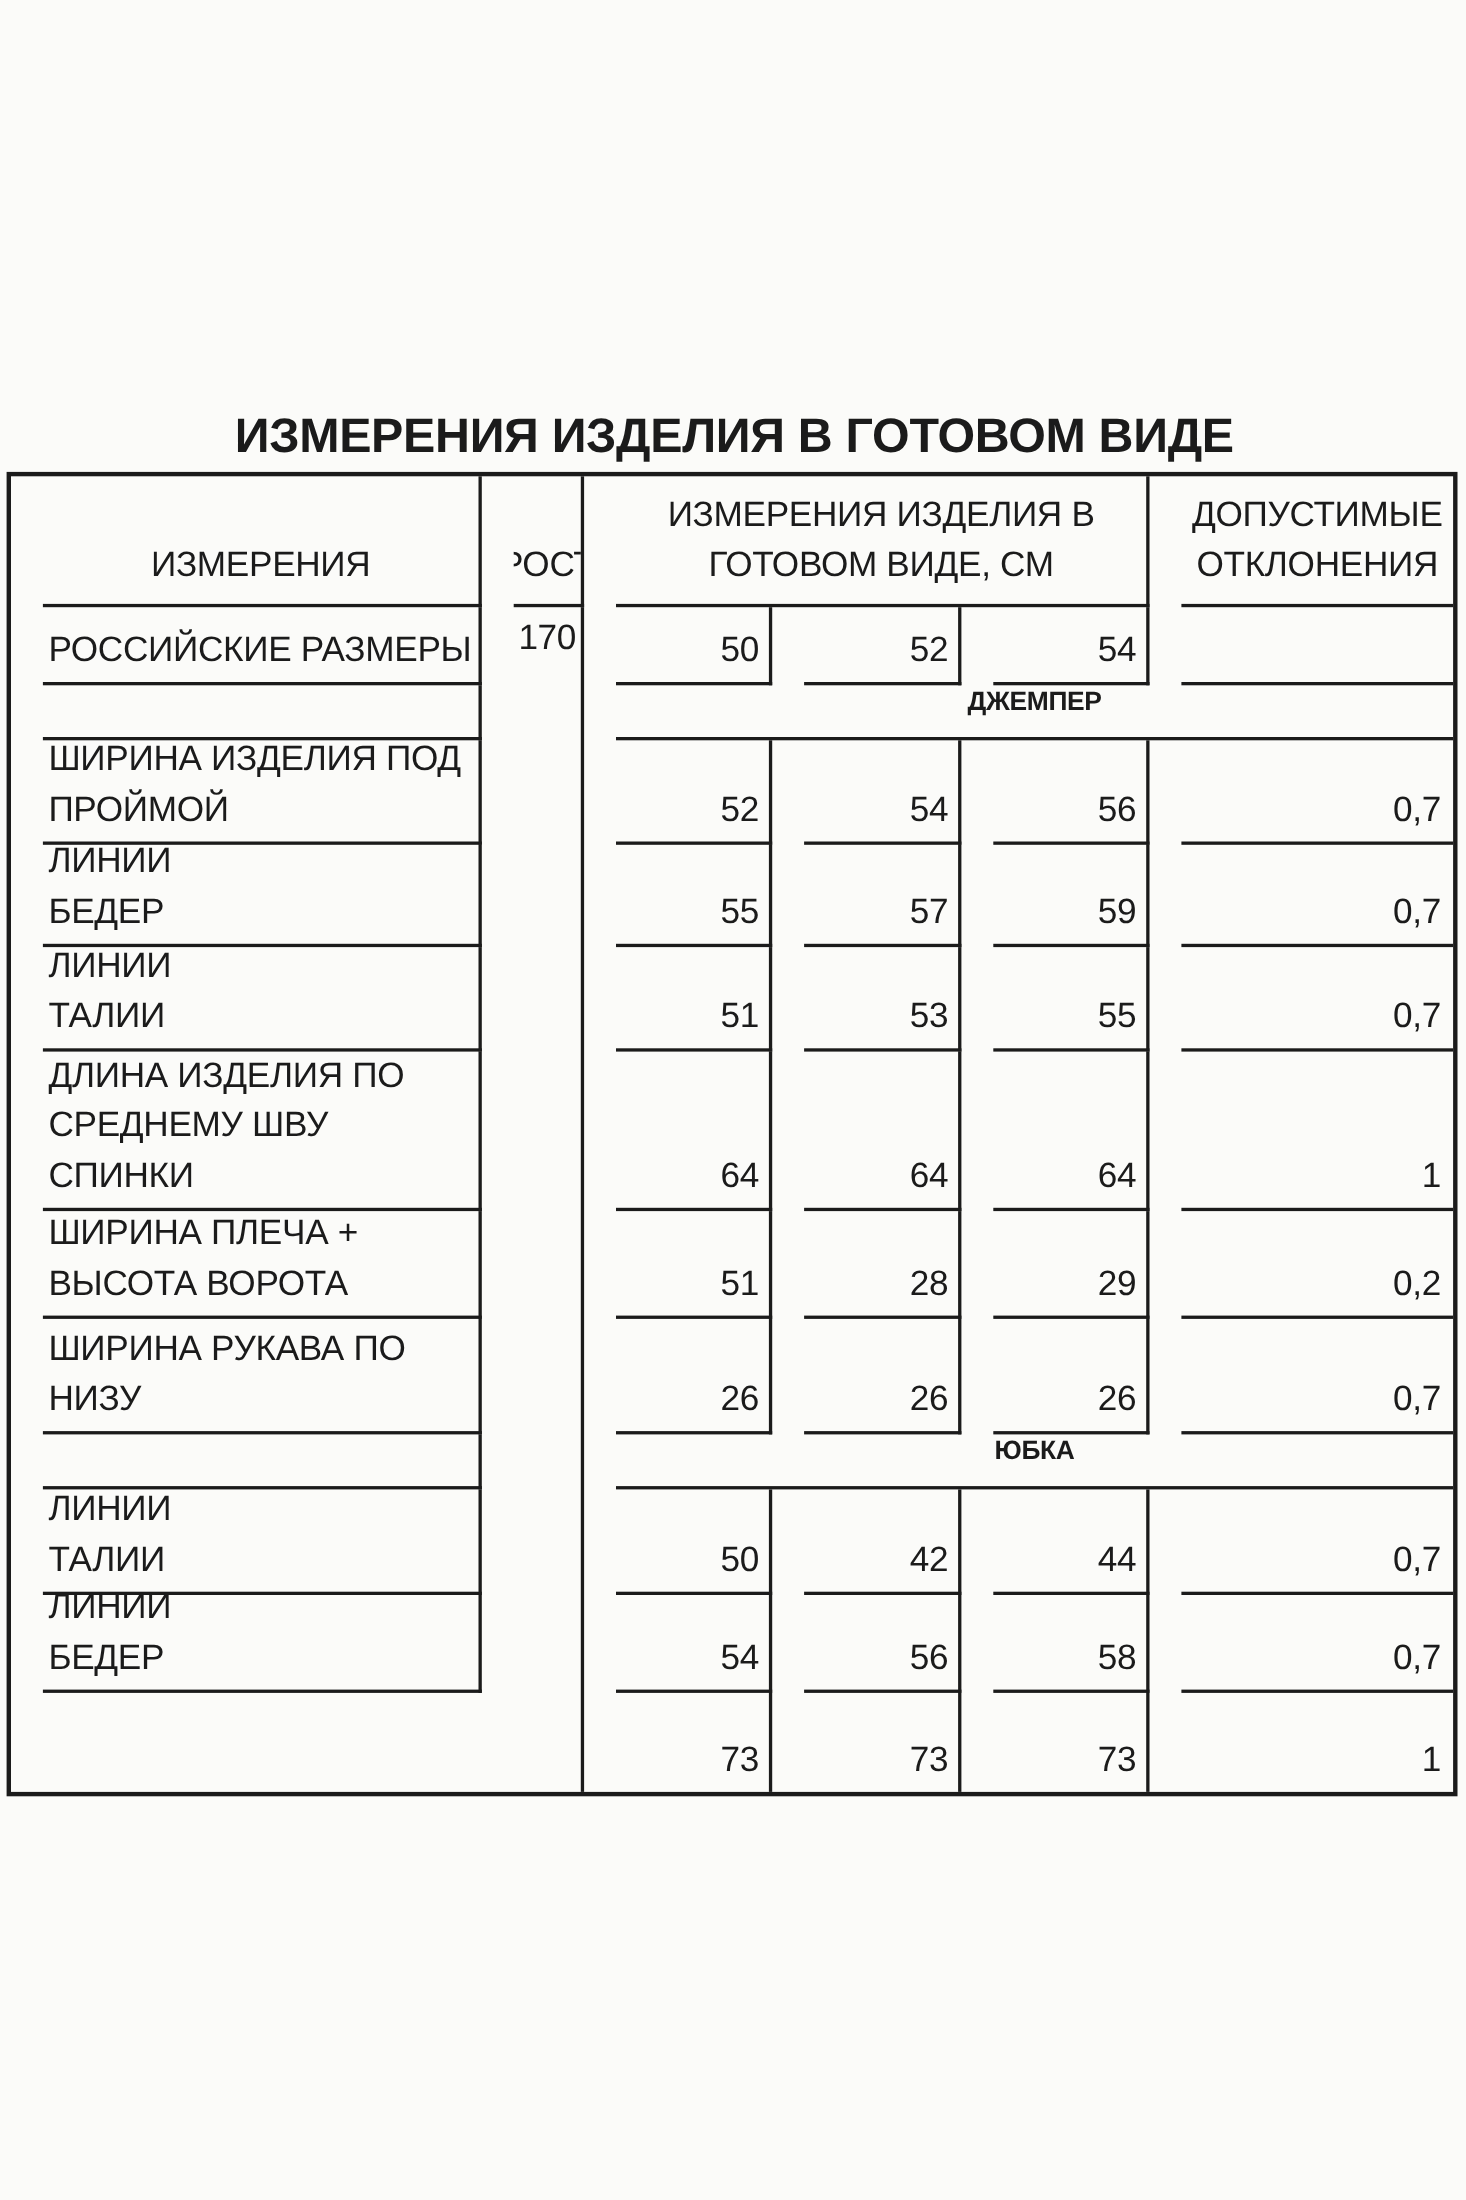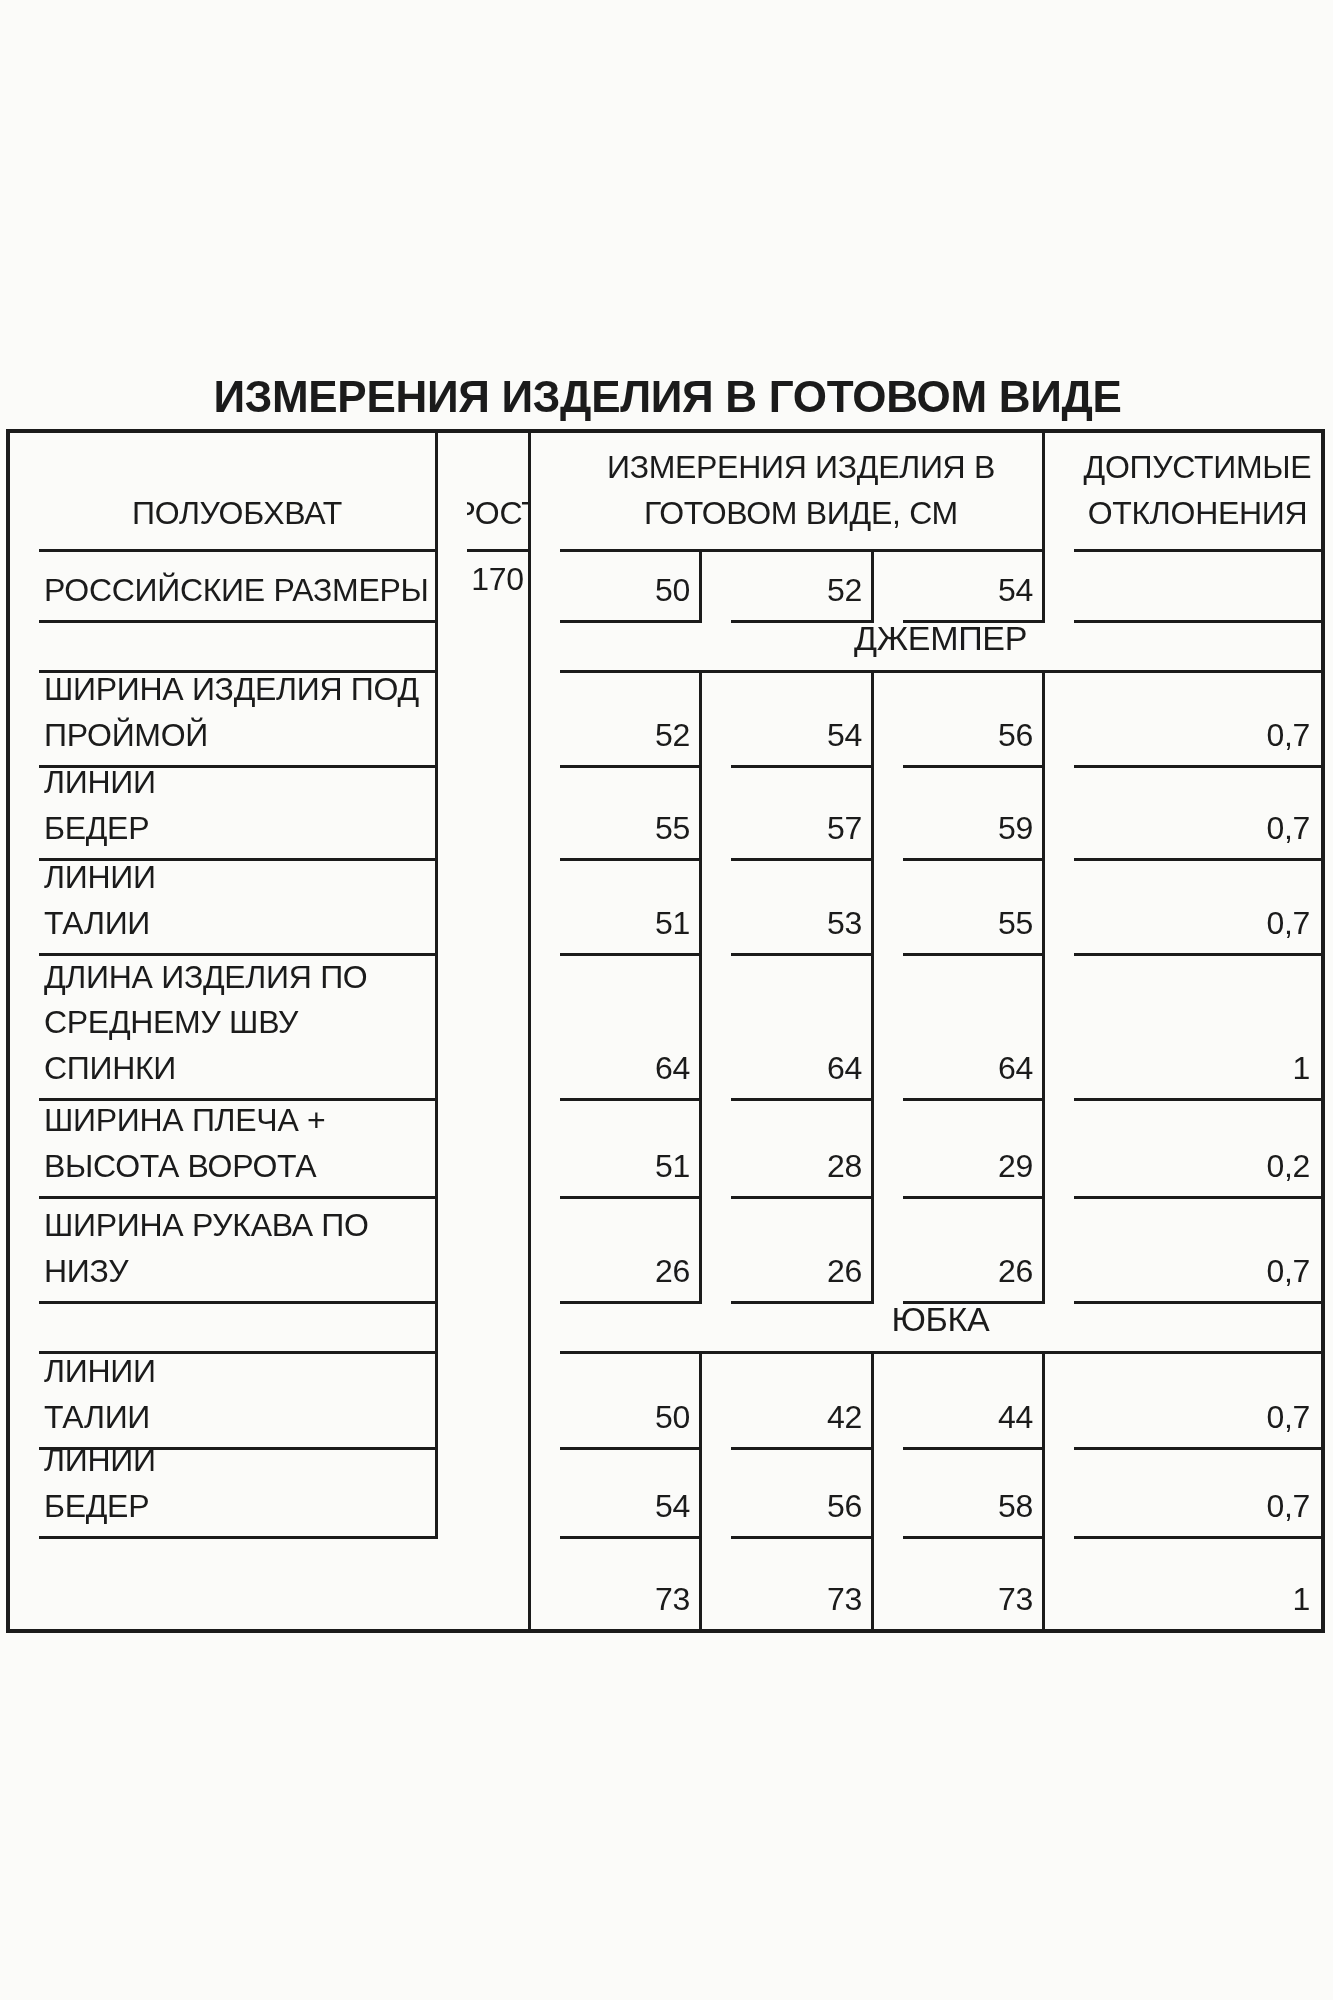--- a/index.html
+++ b/index.html
@@ -72,35 +72,35 @@
     padding:2px 11px 7px 2px;
   }
   .rost-cell{
     align-items:flex-start;
     justify-content:center;
     padding-top:5px;
   }
   .section-cell{
     align-items:center;
     justify-content:center;
-    font-weight:400;
-    font-size:34px;
+    font-weight:700;
+    font-size:24px;
     padding-bottom:17px;
   }
 </style>
 </head>
 <body>
 
 <div class="page">
 
   <div class="doc-title">ИЗМЕРЕНИЯ ИЗДЕЛИЯ В ГОТОВОМ ВИДЕ</div>
 
   <div class="size-table">
 
-    <div class="c hdr" style="grid-area:1/1">ПОЛУОБХВАТ</div>
+    <div class="c hdr" style="grid-area:1/1">ИЗМЕРЕНИЯ</div>
     <div class="c hdr" style="grid-area:1/2">РОСТ</div>
     <div class="c hdr" style="grid-area:1/3/2/6">ИЗМЕРЕНИЯ ИЗДЕЛИЯ В
 ГОТОВОМ ВИДЕ, СМ</div>
     <div class="c hdr no-br" style="grid-area:1/6">ДОПУСТИМЫЕ
 ОТКЛОНЕНИЯ</div>
 
     <div class="c rost-cell no-bb" style="grid-area:2/2/14/3">170</div>
 
     <div class="c lbl" style="grid-area:2/1">РОССИЙСКИЕ РАЗМЕРЫ</div>
     <div class="c val" style="grid-area:2/3">50</div>

